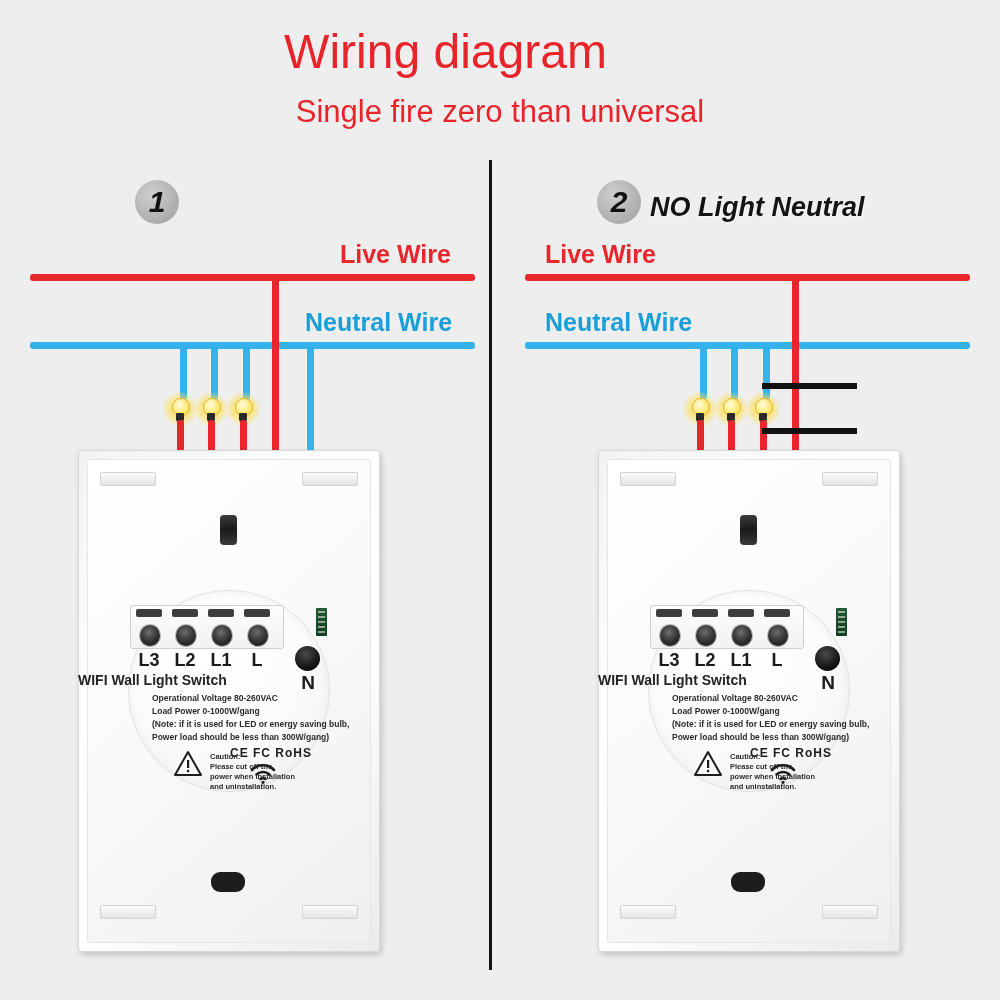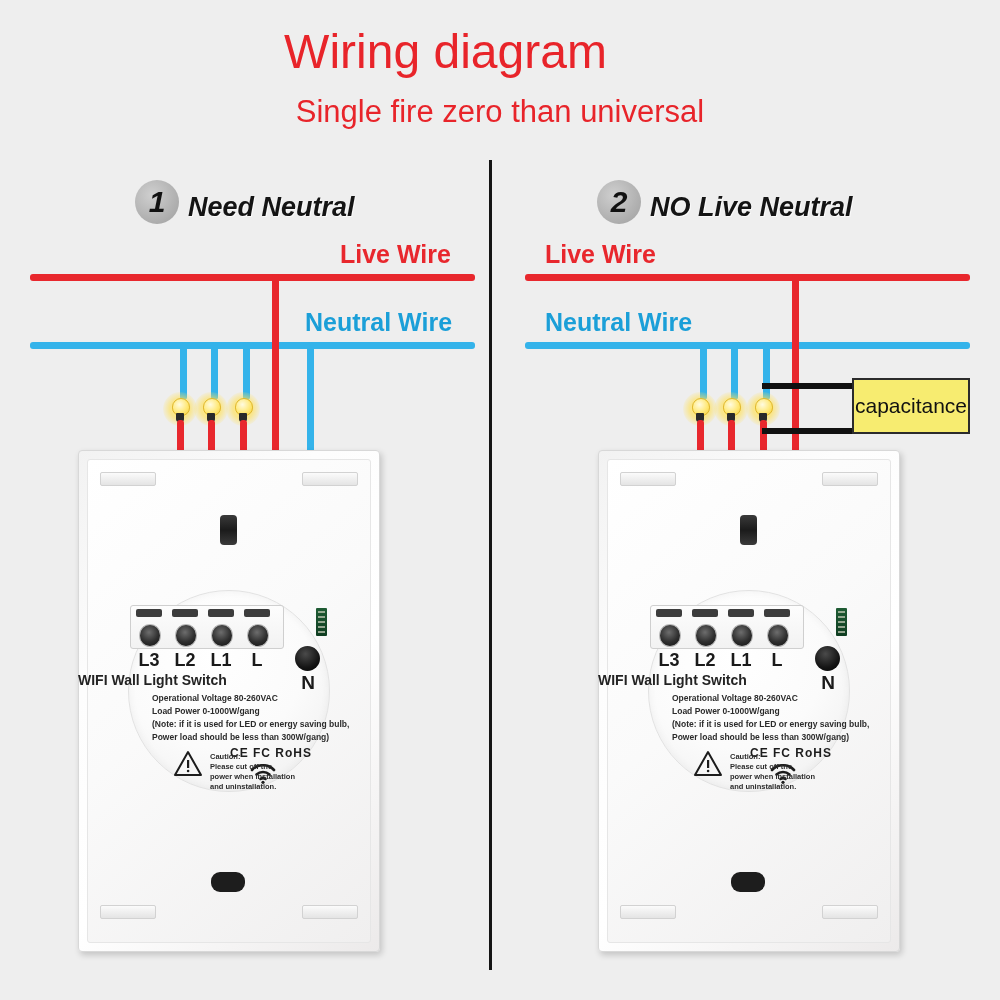--- a/index.html
+++ b/index.html
@@ -301,24 +301,23 @@
 <body>
 
 <div id="page">
 
   <div class="title">Wiring diagram</div>
   <div class="subtitle">Single fire zero than universal</div>
 
   <div class="divider"></div>
 
   <div class="sec-badge" style="left:135px; top:180px;">1</div>
-  <div class="sec-label" style="left:188px; top:192px;">Need Neutral</div>
 
   <div class="sec-badge" style="left:597px; top:180px;">2</div>
-  <div class="sec-label" style="left:650px; top:192px;">NO Live Neutral</div>
+  <div class="sec-label" style="left:650px; top:192px;">NO Light Neutral</div>
 
   <div class="wire-label live-lbl" style="left:340px; top:240px;">Live Wire</div>
   <div class="wire-label neutral-lbl" style="left:305px; top:308px;">Neutral Wire</div>
 
   <div class="wire-h live" style="left:30px; top:274px; width:445px;"></div>
 
   <div class="wire-h neutral" style="left:30px; top:342px; width:445px;"></div>
 
   <div class="wire-v live" style="left:272px; top:274px; height:360px;"></div>
 
@@ -445,21 +444,20 @@
   <div class="bulb" style="left:746px; top:392px;">
     <div class="glow"></div>
     <div class="glass"></div>
     <div class="base"></div>
   </div>
   <div class="wire-v live" style="left:760px; top:420px; height:215px;"></div>
 
   <div class="black-lead" style="left:762px; top:383px; width:95px;"></div>
   <div class="black-lead" style="left:762px; top:428px; width:95px;"></div>
 
-  <div class="cap-box" style="left:852px; top:378px; width:118px; height:56px;">capacitance</div>
 
   <div class="switch" style="left:598px; top:450px;">
     <div class="sw-outer"></div>
     <div class="sw-inner"></div>
 
     <div class="sw-tab" style="left:22px;  top:22px;"></div>
     <div class="sw-tab" style="left:224px; top:22px;"></div>
     <div class="sw-tab" style="left:22px;  top:455px;"></div>
     <div class="sw-tab" style="left:224px; top:455px;"></div>
 

